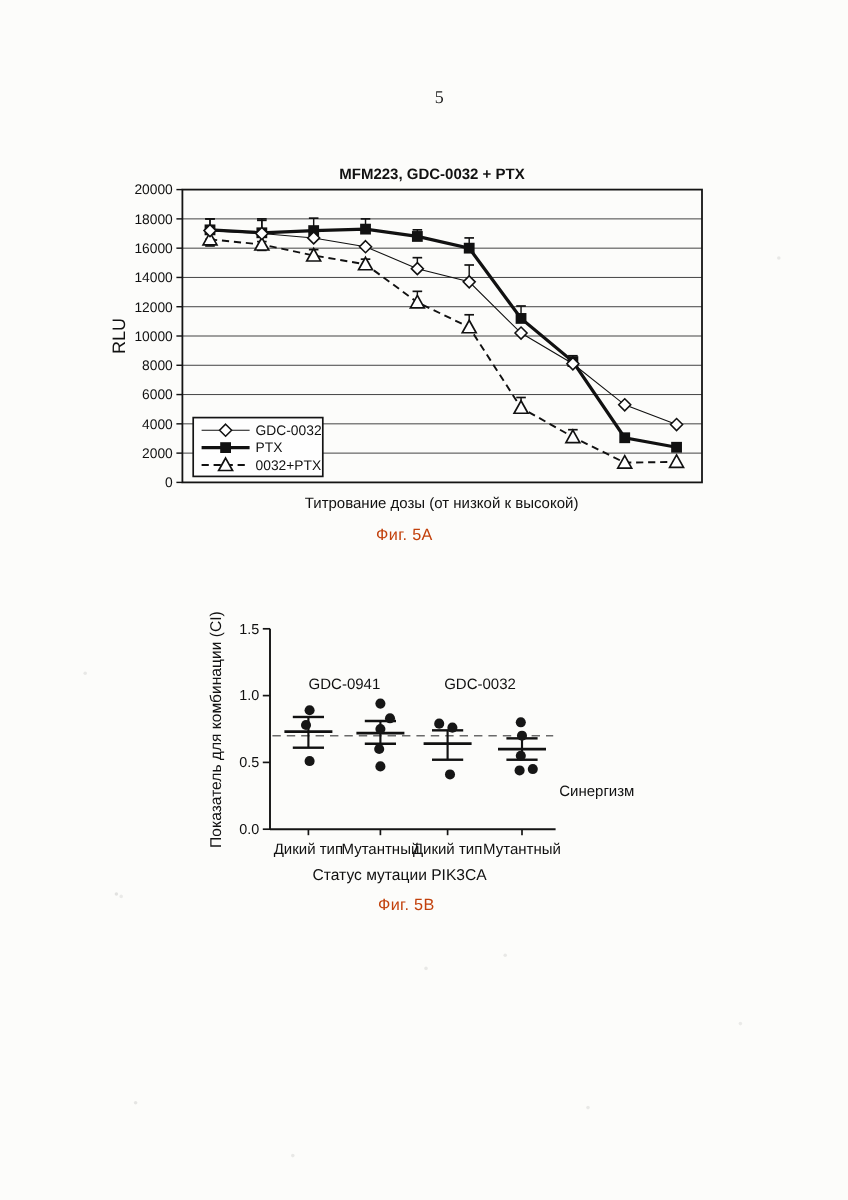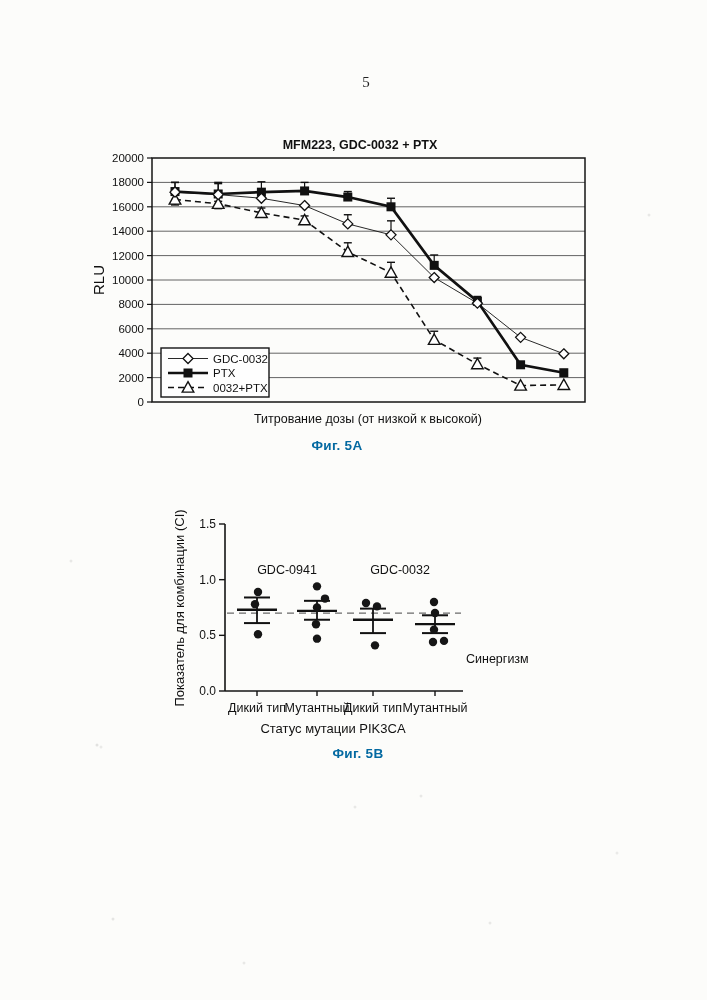--- a/index.html
+++ b/index.html
@@ -6,25 +6,25 @@
   .page{
     position:relative;width:707px;height:1000px;margin:0 auto;
     background:#fcfcfa;color:#1a1a1a;overflow:hidden;
     font-family:"Liberation Sans",sans-serif;
   }
   .page-number{
     position:absolute;left:346px;top:74px;width:40px;text-align:center;
     font-family:"Liberation Serif",serif;font-size:15px;color:#222;
   }
   .fig-caption{
-    position:absolute;font-weight:bold;font-size:13.5px;color:#0369a1;
+    position:absolute;font-weight:normal;font-size:13.5px;color:#c2410c;
     letter-spacing:0.3px;
   }
   #caption-a{left:294px;top:438px;width:86px;text-align:center;}
-  #caption-b{left:315px;top:746px;width:86px;text-align:center;}
+  #caption-b{left:315px;top:746px;width:86px;text-align:left;}
   svg{position:absolute;overflow:visible;}
   #chart-a{left:90px;top:128px;}
   #chart-b{left:160px;top:505px;}
   svg text{font-family:"Liberation Sans",sans-serif;fill:#111;}
   .specks{
     position:absolute;left:0;top:0;width:2px;height:2px;border-radius:50%;
     background:transparent;
     box-shadow:
       96px 744px 0 0.5px rgba(0,0,0,0.10),
       354px 806px 0 0.5px rgba(0,0,0,0.08),

